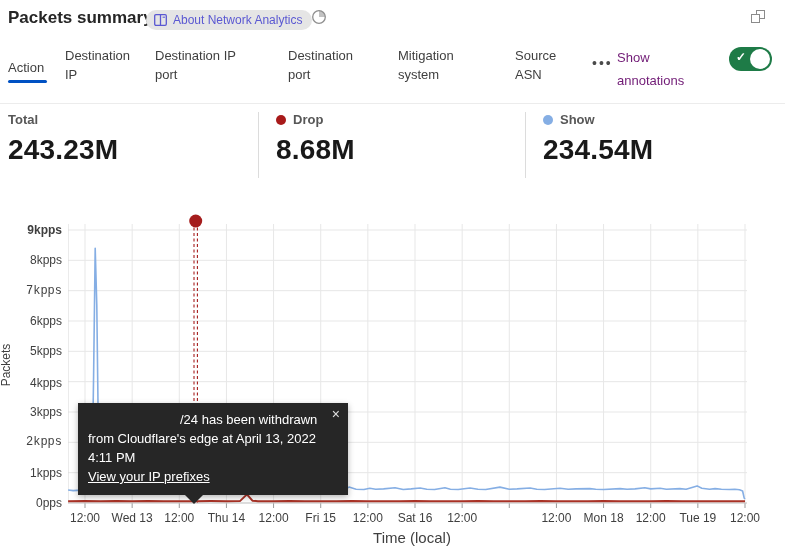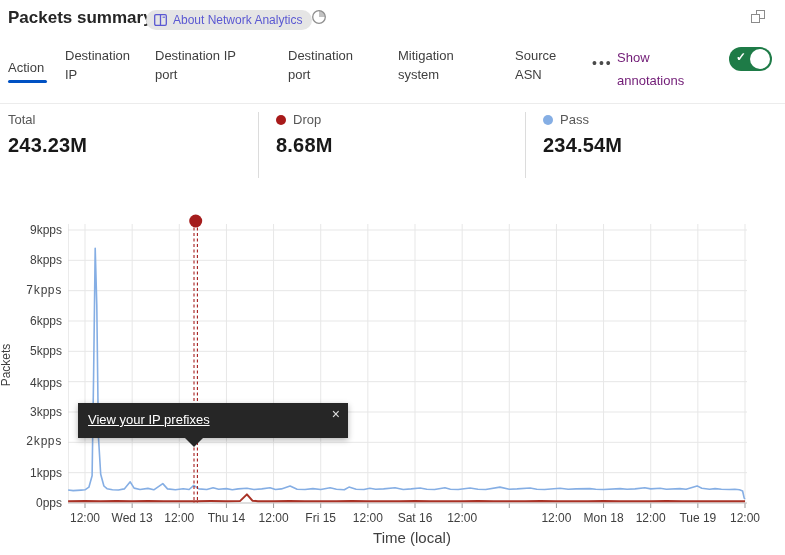--- a/index.html
+++ b/index.html
@@ -24,23 +24,23 @@
   .tab-underline { height:3px; background:#0051c3; border-radius:2px; margin-top:3px; width:39px; }
   .dots { position:absolute; left:592px; top:10px; color:#4a4a4a; font-size:14px; letter-spacing:2px; cursor:pointer; }
   .toggle-label { position:absolute; left:617px; top:1px; width:95px; line-height:23px; color:#701a75; }
   .toggle { position:absolute; left:729px; top:2px; width:43px; height:24px; border-radius:12px; background:#1e7b47; cursor:pointer; }
   .toggle .knob { position:absolute; right:2px; top:2px; width:20px; height:20px; border-radius:50%; background:#fff; }
   .toggle .check { position:absolute; left:7px; top:3px; color:#fff; font-size:12px; font-weight:700; }
 
   
   .hdivider { position:absolute; left:0; top:103px; width:785px; height:1px; background:#ececec; }
   .stat { position:absolute; top:112px; }
-  .stat .lab { font-size:13px; color:#575757; display:flex; align-items:center; gap:7px; }
+  .stat .lab { font-size:13px; color:#575757; display:flex; align-items:center; gap:7px;font-weight:bold; }
   .stat .dot { width:10px; height:10px; border-radius:50%; display:inline-block; }
-  .stat .val { font-size:20px; font-weight:700; color:#191919; margin-top:7px; letter-spacing:.2px; }
+  .stat .val { font-size:28px; font-weight:700; color:#191919; margin-top:7px; letter-spacing:.2px; }
   .vdivider { position:absolute; top:112px; width:1px; height:66px; background:#dcdcdc; }
 
   
   .ylab { position:absolute; left:0; width:62px; text-align:right; font-size:12px; color:#3f3f3f; }
   .xlab { position:absolute; top:511px; width:60px; text-align:center; font-size:12px; color:#3f3f3f; }
   .axis-title-y { position:absolute; left:-24px; top:358px; font-size:12px; color:#3f3f3f; transform:rotate(-90deg); transform-origin:center; width:60px; text-align:center; }
   .axis-title-x { position:absolute; left:357px; top:529px; width:110px; text-align:center; font-size:15px; color:#3f3f3f; }
   #chart-svg { position:absolute; left:68px; top:210px; }
 
   
@@ -108,38 +108,38 @@
     <div class="lab">
         <span class="dot" id="drop-dot" style="background: rgb(168, 26, 26);"></span>
         <span>Drop</span>
       </div>
     <div class="val">8.68M</div>
   </div>
   <div class="vdivider" style="left:525px"></div>
   <div class="stat" style="left:543px">
     <div class="lab">
         <span class="dot" id="pass-dot" style="background: rgb(133, 174, 228);"></span>
-        <span>Pass</span>
+        <span>Show</span>
       </div>
     <div class="val">234.54M</div>
   </div>
 
   <div class="axis-title-y">Packets</div>
   <div class="axis-title-x">Time (local)</div>
   <div id="ylabels">
       <div class="ylab" style="top: 496px;">0pps</div>
       <div class="ylab" style="top: 465.667px;">1kpps</div>
       <div class="ylab" style="top: 435.333px; font-family: Liberation Mono, monospace;">2kpps</div>
       <div class="ylab" style="top: 405px;">3kpps</div>
       <div class="ylab" style="top: 376px;">4kpps</div>
       <div class="ylab" style="top: 344.333px;">5kpps</div>
       <div class="ylab" style="top: 314px;">6kpps</div>
       <div class="ylab" style="top: 283.667px; font-family: Liberation Mono, monospace;">7kpps</div>
       <div class="ylab" style="top: 253.333px; padding-left: 9px;">8kpps</div>
-      <div class="ylab" style="top: 223px;">9kpps</div>
+      <div class="ylab" style="top: 223px; font-weight: bold;">9kpps</div>
     </div>
   <div id="xlabels">
       <div class="xlab" style="left: 55px;">12:00</div>
       <div class="xlab" style="left: 102.143px;">Wed 13</div>
       <div class="xlab" style="left: 149.286px;">12:00</div>
       <div class="xlab" style="left: 196.429px;">Thu 14</div>
       <div class="xlab" style="left: 243.571px;">12:00</div>
       <div class="xlab" style="left: 290.714px;">Fri 15</div>
       <div class="xlab" style="left: 337.857px;">12:00</div>
       <div class="xlab" style="left: 385px;">Sat 16</div>
@@ -196,17 +196,18 @@
       <line x1="0" y1="293" x2="679" y2="293" stroke="#c9c9c9" stroke-width="1.2"></line>
       <polyline points="0.1,280.0 5.2,280.6 13.1,280.1 17.0,279.8 20.9,277.2 24.1,265.7 25.6,165.6 27.2,38.2 28.8,95.8 30.4,226.3 32.7,264.2 35.9,276.0 39.0,278.7 44.5,279.7 50.4,280.0 56.3,278.9 62.2,271.8 66.1,278.1 72.0,279.5 79.9,278.4 85.8,279.8 94.8,273.6 99.5,278.9 107.4,279.8 115.2,278.7 121.1,279.5 125.8,275.4 130.9,278.9 138.8,279.5 145.1,277.7 150.6,279.2 158.4,278.6 164.3,279.8 170.2,278.9 178.9,278.3 185.9,279.5 193.8,278.9 202.0,277.7 207.5,279.5 213.4,278.9 222.1,276.0 229.1,279.2 237.0,279.5 244.9,278.6 252.7,279.5 262.1,277.7 268.4,279.2 276.3,279.8 281.0,277.1 288.1,279.2 295.9,279.5 301.8,278.3 307.7,279.2 315.6,278.9 327.0,277.7 335.2,279.5 343.1,278.9 352.1,278.0 358.8,279.2 366.6,279.5 376.9,277.7 382.4,279.2 390.2,279.5 402.0,278.0 409.9,279.2 417.7,279.5 431.9,277.1 441.3,279.2 449.1,278.9 462.1,278.0 468.8,279.2 476.6,279.5 492.0,278.3 500.2,279.2 508.1,278.9 521.8,278.6 527.7,279.2 535.6,279.5 552.1,278.6 559.1,279.2 567.0,278.9 576.8,277.7 582.7,278.9 592.1,278.3 598.4,279.2 611.8,278.6 618.1,279.2 629.1,275.9 633.8,278.3 641.6,279.2 647.1,278.6 653.4,279.2 661.3,279.5 666.8,279.2 671.5,279.8 674.6,281.0 676.2,288.1 677.0,289.1" fill="none" stroke="#85aee4" stroke-width="1.6" stroke-linejoin="round"></polyline>
       <polyline points="0.1,291.3 17.0,291.1 32.7,291.3 48.4,291.1 64.1,291.3 79.9,291.1 95.6,291.3 111.3,291.2 127.8,291.2 142.7,291.1 158.4,291.3 172.2,290.9 178.9,284.4 184.4,290.7 189.9,291.2 205.6,291.3 221.3,291.1 237.0,291.3 252.7,291.2 268.4,291.3 284.1,291.1 299.9,291.3 315.6,291.2 331.3,291.3 347.0,291.1 362.7,291.3 378.4,291.2 394.1,291.3 409.9,291.1 425.6,291.3 441.3,291.2 457.0,291.3 472.7,291.1 488.4,291.3 504.1,291.2 519.9,291.3 535.6,291.1 551.3,291.3 567.0,291.2 582.7,291.3 598.4,291.1 614.1,291.3 629.9,291.2 645.6,291.3 661.3,291.2 677.0,291.3" fill="none" stroke="#a93226" stroke-width="2" stroke-linejoin="round"></polyline>
       <line x1="126.00714285714285" y1="12" x2="126.00714285714285" y2="293" stroke="#a51d1d" stroke-width="1.1" stroke-dasharray="3,2.5"></line>
       <line x1="129.40714285714284" y1="12" x2="129.40714285714284" y2="293" stroke="#a51d1d" stroke-width="1.1" stroke-dasharray="3,2.5"></line>
       <circle cx="127.70714285714286" cy="11" r="6.5" fill="#a51d1d"></circle>
     </svg>
 
   <div class="tooltip">
     <span class="close">×</span>
+    <div class="msg">/24 has been withdrawn from Cloudflare's edge at April 13, 2022 4:11 PM</div>
     <span class="link">View your IP prefixes</span>
     <div class="caret"></div>
   </div>
 
 </div>
 
 </body></html>

